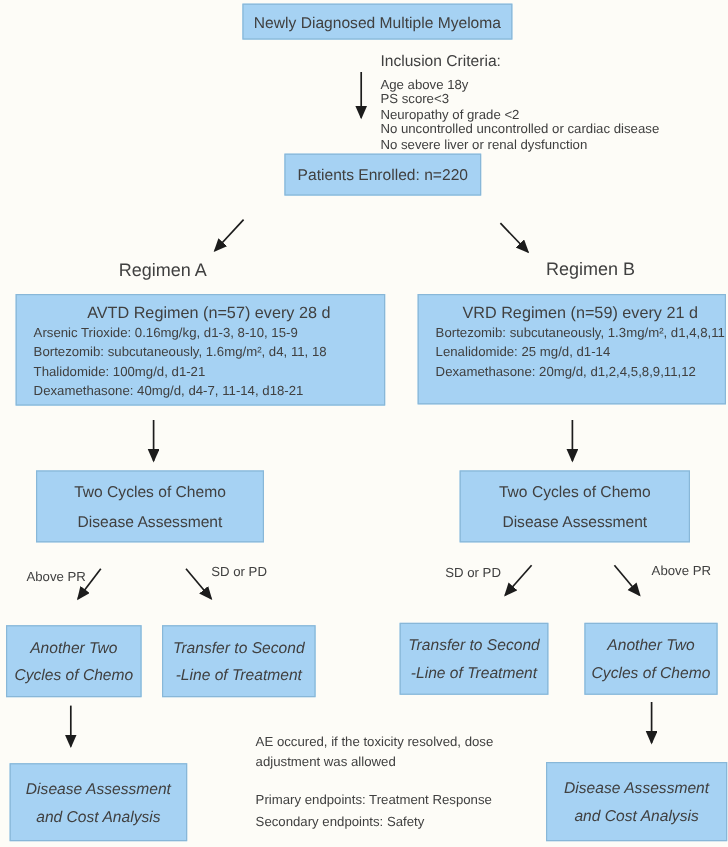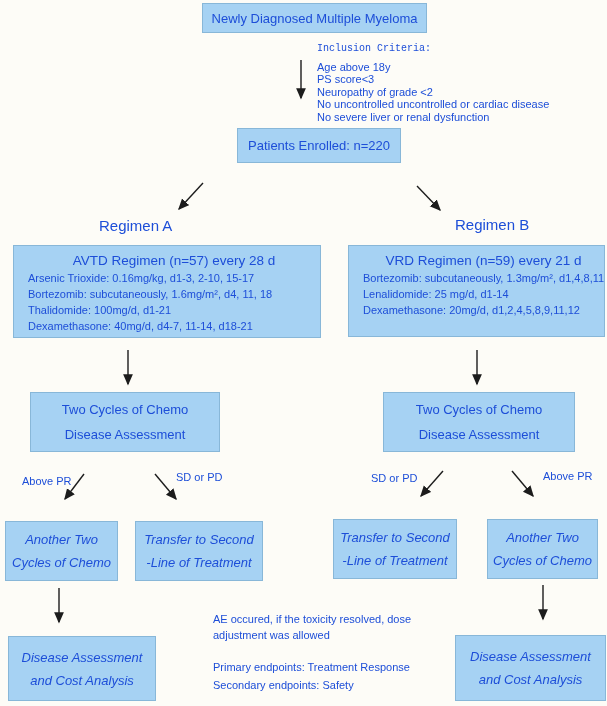--- a/index.html
+++ b/index.html
@@ -1,21 +1,21 @@
 <!DOCTYPE html>
 <html><head>
 <meta charset="utf-8">
 <style>
   html,body{margin:0;padding:0;}
   .canvas{
     position:relative;
     width:607px;height:706px;
     background:#fdfcf7;
     font-family:"Liberation Sans", sans-serif;
-    color:#1d4ed8;
+    color:#404040;
     overflow:hidden;
   }
   .arrows{position:absolute;left:0;top:0;z-index:1;}
   .node{
     position:absolute;
     background:#a6d2f3;
     border:1px solid #88b7d8;
     box-sizing:border-box;
     display:flex;flex-direction:column;
     align-items:center;justify-content:center;
@@ -29,21 +29,21 @@
     align-items:flex-start;justify-content:flex-start;
     padding:5px 0 0 14px;text-align:left;
   }
   .regimen-title{font-size:13.5px;line-height:19px;align-self:center;white-space:nowrap;}
   .drug{font-size:11px;line-height:16px;white-space:nowrap;}
   .floating{position:absolute;z-index:2;white-space:nowrap;}
   .branch-label{font-size:15px;}
   .outcome-label{font-size:11px;}
   .note{font-size:11px;line-height:16px;}
   .inclusion{position:absolute;left:317px;top:43px;z-index:2;}
-  .inclusion-heading{font-size:10px;margin-bottom:7px;font-family:Liberation Mono, monospace;}
+  .inclusion-heading{font-size:13px;margin-bottom:7px;}
   .inclusion-item{font-size:11px;line-height:12.4px;white-space:nowrap;}
   .notes{position:absolute;left:213px;top:611px;z-index:2;}
   .note-ae{width:220px;}
   .note-primary{margin-top:16px;}
   .note-secondary{margin-top:2px;}
 </style>
 </head>
 <body>
 
 <div class="canvas">
@@ -84,21 +84,21 @@
 
   <div class="node" style="left:237px;top:128px;width:164px;height:35px;">
     <div class="single">Patients Enrolled: n=220</div>
   </div>
 
   <div class="floating branch-label" style="left:99px;top:217px;">Regimen A</div>
   <div class="floating branch-label" style="left:455px;top:216px;">Regimen B</div>
 
   <div class="node regimen-node" style="left:13px;top:245px;width:308px;height:93px;">
     <div class="regimen-title">AVTD Regimen (n=57) every 28 d</div>
-    <div class="drug">Arsenic Trioxide: 0.16mg/kg, d1-3, 2-10, 15-17</div>
+    <div class="drug">Arsenic Trioxide: 0.16mg/kg, d1-3, 8-10, 15-9</div>
     <div class="drug">Bortezomib: subcutaneously, 1.6mg/m², d4, 11, 18</div>
     <div class="drug">Thalidomide: 100mg/d, d1-21</div>
     <div class="drug">Dexamethasone: 40mg/d, d4-7, 11-14, d18-21</div>
   </div>
 
   <div class="node regimen-node" style="left:348px;top:245px;width:257px;height:92px;">
     <div class="regimen-title">VRD Regimen (n=59) every 21 d</div>
     <div class="drug">Bortezomib: subcutaneously, 1.3mg/m², d1,4,8,11</div>
     <div class="drug">Lenalidomide: 25 mg/d, d1-14</div>
     <div class="drug">Dexamethasone: 20mg/d, d1,2,4,5,8,9,11,12</div>

